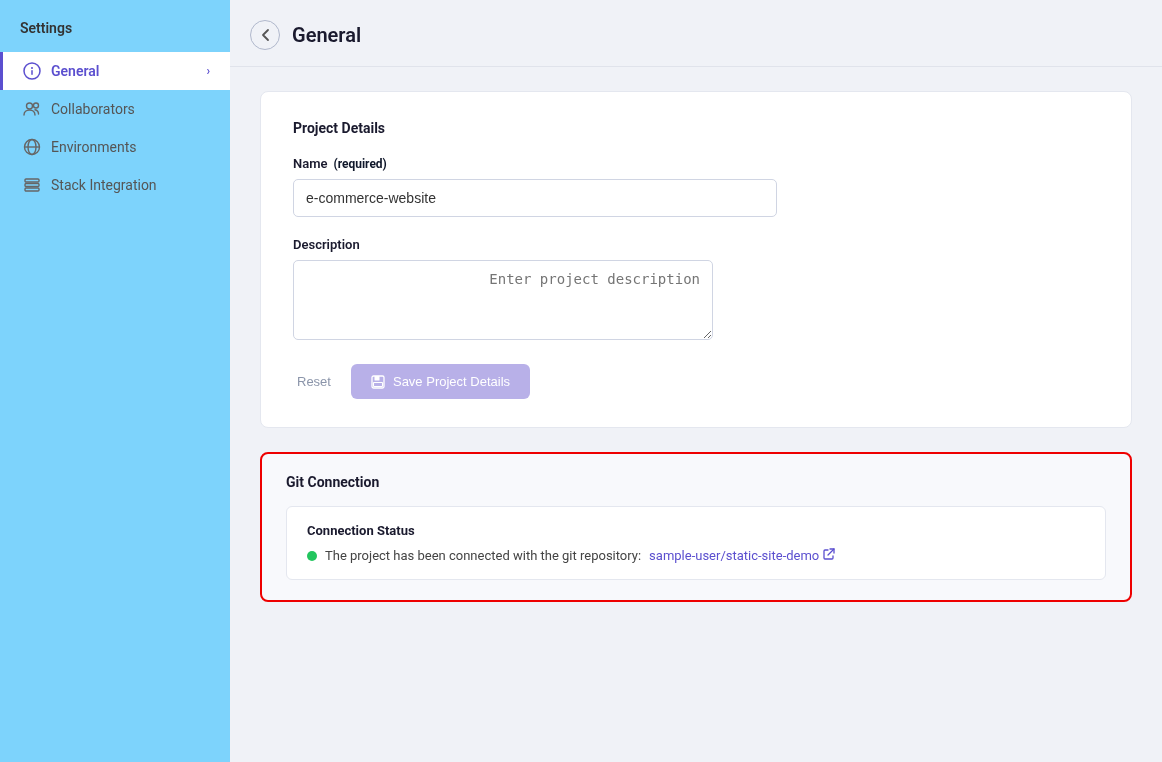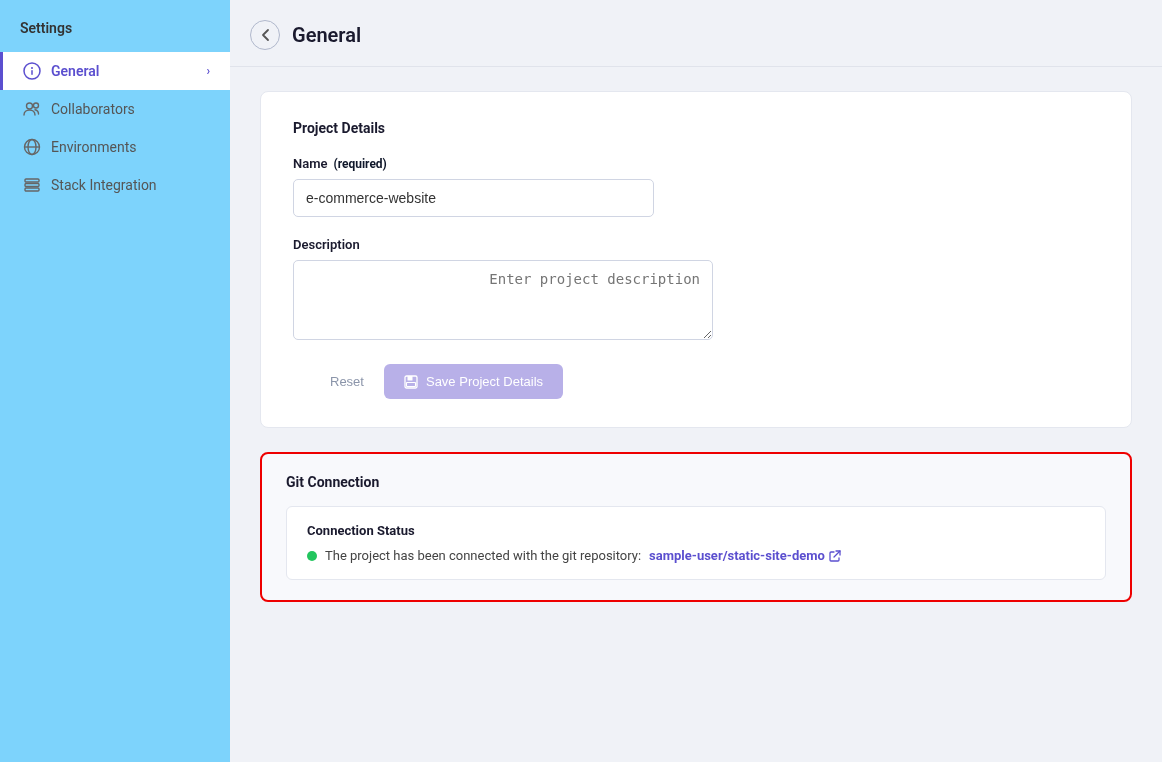--- a/index.html
+++ b/index.html
@@ -133,21 +133,21 @@
       display: flex;
       align-items: center;
       gap: 6px;
     }
     .form-label .required {
       color: #0f172a;
       font-weight: 700;
       font-size: 12px;
     }
     .form-input {
-      width: 361px;
+      width: 484px;
       height: 38px;
       border: 1px solid #d0d5e3;
       border-radius: 5px;
       padding: 0 12px;
       font-size: 14px;
       color: #333;
       background: #fff;
       outline: none;
     }
     .form-textarea {
@@ -163,21 +163,20 @@
       resize: vertical;
       text-align: right;
     }
 
     
     .form-actions {
       display: flex;
       align-items: center;
       gap: 16px;
       margin-top: 8px;
-      margin-left: 33px;
     }
     .btn-reset {
       background: transparent;
       border: none;
       color: #8b95aa;
       font-size: 13px;
       cursor: pointer;
       padding: 8px 4px;
     }
     .btn-save {
@@ -232,23 +231,22 @@
     .green-dot {
       width: 10px;
       height: 10px;
       border-radius: 50%;
       background: #22c55e;
       flex-shrink: 0;
     }
     .repo-link {
       color: #5b4fcf;
       text-decoration: none;
-      font-weight: 700;
+      font-weight: 400;
       display: inline-flex;
-      align-items: center;
       gap: 4px;
     }
     .external-icon {
       font-size: 11px;
       color: #5b4fcf;
     }
 
     
     svg {
       display: block;

